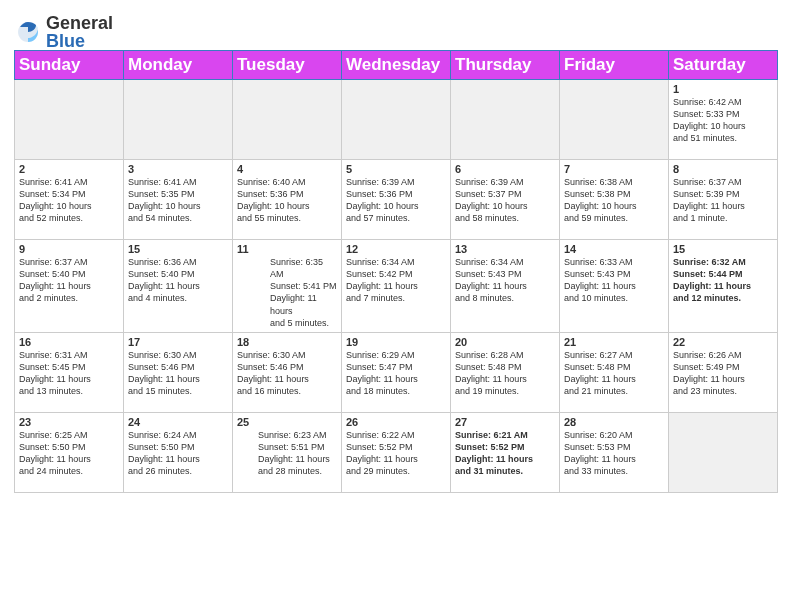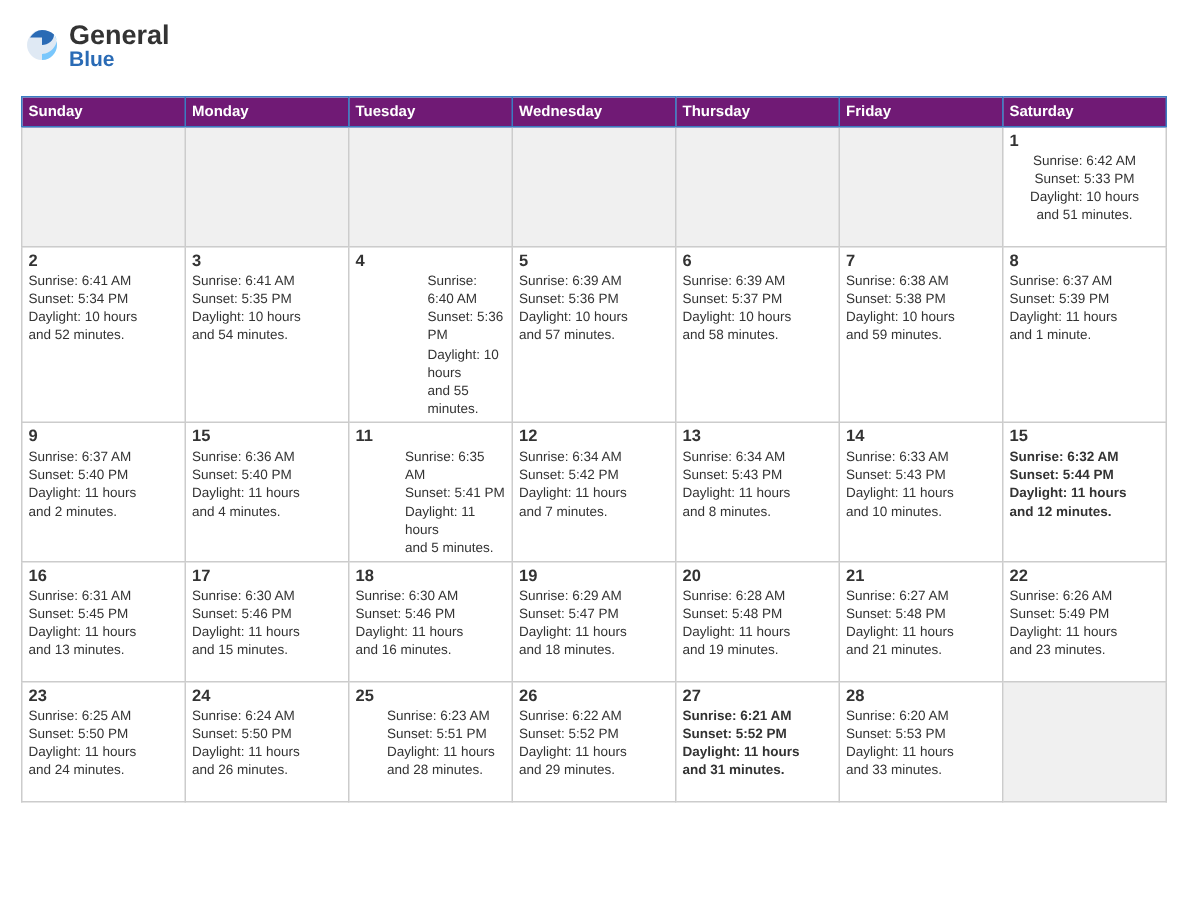--- a/index.html
+++ b/index.html
@@ -11,21 +11,21 @@
       overflow: hidden;
     }
     .container {
       width: 792px;
       padding: 10px 14px;
     }
     .header-row {
       display: flex;
       align-items: flex-end;
       justify-content: space-between;
-      margin-bottom: 18px;
+      margin-bottom: 0;
     }
     .logo {
       display: flex;
       align-items: center;
       margin-top: 4px;
     }
     .logo-text {
       display: flex;
       flex-direction: column;
       line-height: 1;
@@ -47,23 +47,23 @@
     .location-title {
       font-size: 15px;
       color: #555;
     }
     .calendar-table {
       width: 100%;
       border-collapse: collapse;
       table-layout: fixed;
     }
     .calendar-table th {
-      background-color: #701a75;
+      background-color: #d946ef;
       color: #fff;
-      font-size: 10px;
+      font-size: 17px;
       font-weight: bold;
       padding: 4px 4px;
       text-align: left;
       border: 1px solid #3a7cc1;
     }
     .calendar-table td {
       vertical-align: top;
       border: 1px solid #ccc;
       padding: 3px 4px;
       height: 80px;
@@ -93,21 +93,21 @@
   <div class="header-row">
     <div class="logo">
       <svg class="logo-icon" viewBox="0 0 28 28">
         <rect x="0" y="0" width="28" height="28" fill="white"></rect>
         <path d="M14 4 C8 4 4 9 4 14 C4 19 8 24 14 24 C20 24 24 19 24 14 C24 9 20 4 14 4 Z" fill="#2a6bb5" opacity="0.15"></path>
         <path d="M14 4 C11 4 8 6 6 9 L14 9 L14 14 C18 14 22 11 22 7 C20 5 17 4 14 4 Z" fill="#2a6bb5"></path>
         <path d="M22 7 C24 9 24 12 23 14 C21 18 17 20 14 20 L14 24 C20 24 24 19 24 14 C24 11 23 9 22 7 Z" fill="#4db8ff" opacity="0.7"></path>
       </svg>
       <div class="logo-text">
           <span style="font-size: 18px; font-weight: bold; color: rgb(51, 51, 51); line-height: 1;">General</span>
-          <span style="font-size: 14px; font-weight: bold; color: rgb(42, 107, 181); line-height: 1;">Blue</span>
+          <span style="font-size: 18px; font-weight: bold; color: rgb(42, 107, 181); line-height: 1;">Blue</span>
         </div>
     </div>
     <div class="title-block">
       <div class="month-title"></div>
       <div class="location-title"></div>
     </div>
   </div>
 
   <table class="calendar-table">
     <thead>
@@ -124,21 +124,21 @@
     <tbody id="calendar-body">
     <tr>
           <td class="empty"></td>
           <td class="empty"></td>
           <td class="empty"></td>
           <td class="empty"></td>
           <td class="empty"></td>
           <td class="empty"></td>
           <td>
             <span class="day-num">1</span>
-            <div class="day-info" style="white-space: pre-line; text-align: center;">Sunrise: 6:42 AM
+            <div class="day-info" style="white-space: pre-line;">Sunrise: 6:42 AM
 Sunset: 5:33 PM
 Daylight: 10 hours
 and 51 minutes.</div>
           </td>
         </tr>
         <tr>
           <td>
             <span class="day-num">2</span>
             <div class="day-info" style="white-space: pre-line;">Sunrise: 6:41 AM
 Sunset: 5:34 PM
@@ -147,21 +147,21 @@
           </td>
           <td>
             <span class="day-num">3</span>
             <div class="day-info" style="white-space: pre-line;">Sunrise: 6:41 AM
 Sunset: 5:35 PM
 Daylight: 10 hours
 and 54 minutes.</div>
           </td>
           <td>
             <span class="day-num">4</span>
-            <div class="day-info" style="white-space: pre-line; margin-left: 48px;">Sunrise: 6:40 AM
+            <div class="day-info" style="white-space: pre-line;">Sunrise: 6:40 AM
 Sunset: 5:36 PM
 Daylight: 10 hours
 and 55 minutes.</div>
           </td>
           <td>
             <span class="day-num">5</span>
             <div class="day-info" style="white-space: pre-line;">Sunrise: 6:39 AM
 Sunset: 5:36 PM
 Daylight: 10 hours
 and 57 minutes.</div>

